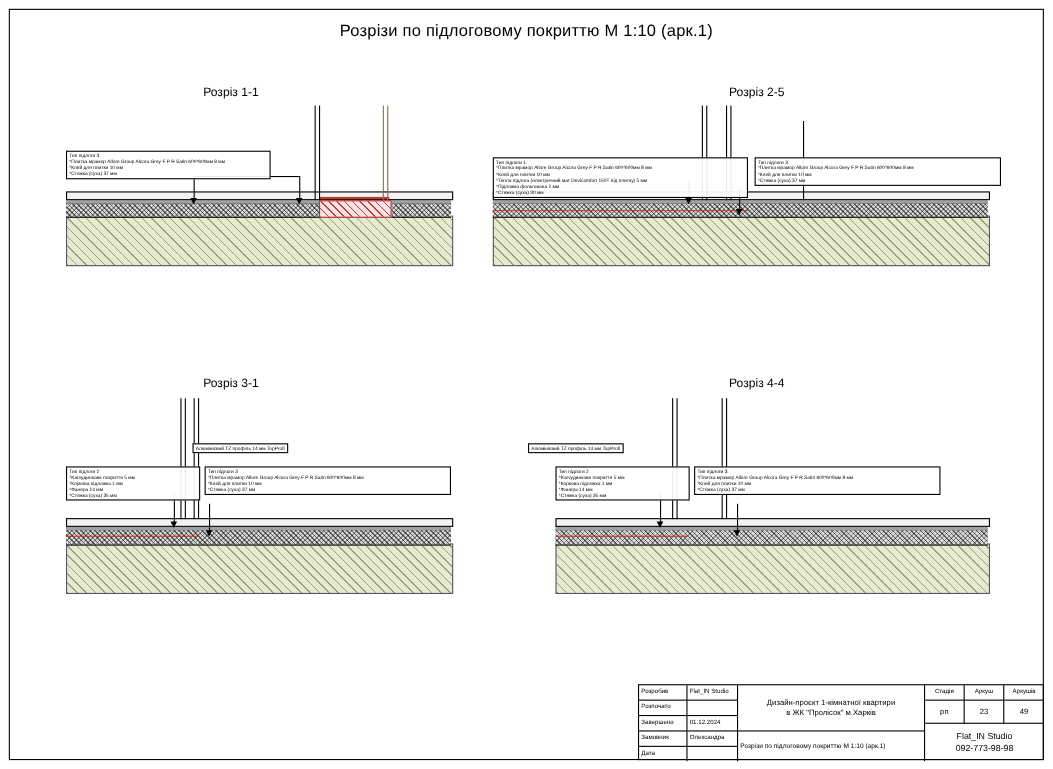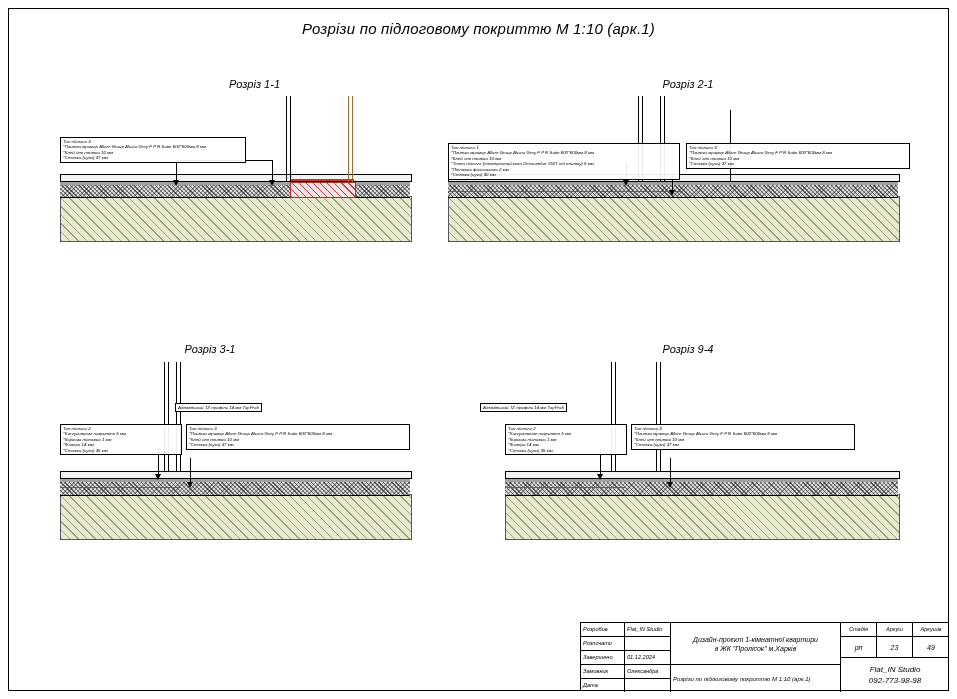--- a/index.html
+++ b/index.html
@@ -13,21 +13,20 @@
     font-family: "Liberation Sans", sans-serif;
     color: #000000;
     overflow: hidden;
     position: relative;
   }
   #sheet {
     position: absolute;
     left: 0; top: 0;
     width: 957px;
     height: 608px;
-    font-style: italic;
   }
   .frame {
     position: absolute;
     left: 8px; top: 8px;
     width: 941px;
     height: 683px;
     border: 1px solid #000;
     box-sizing: border-box;
   }
   .sheet-title {
@@ -178,21 +177,21 @@
 </head>
 <body>
 
 <div id="sheet">
 
   <div class="frame"></div>
 
   <div class="sheet-title">Розрізи по підлоговому покриттю М 1:10 (арк.1)</div>
 
   <div>
-    <div class="sec-title" style="left:140px; top:78px; width:140px;text-align:right;">Розріз 1-1</div>
+    <div class="sec-title" style="left:140px; top:78px; width:140px;">Розріз 1-1</div>
 
     <div class="ground" style="left:60px; top:196px; width:350px; height:44px;"></div>
 
     <div class="screed" style="left:60px; top:184px; width:350px; height:12px;"></div>
 
     <div class="thin" style="left:60px; top:180px; width:350px; height:4px;"></div>
 
     <div class="tile" style="left:60px; top:174px; width:350px; height:6px;"></div>
 
     <div class="redhatch" style="left:290px; top:182px; width:64px; height:14px;"></div>
@@ -211,21 +210,21 @@
 
     <div class="note" style="left:60px; top:137px; width:186px;">
       <span class="hdr">Тип підлоги 3</span>
       <span class="ln">*Плитка мрамор Allore Group Alcora Grey F P R Satin 600*600мм 8 мм</span>
       <span class="ln">*Клей для плитки 10 мм</span>
       <span class="ln">*Стяжка (суха) 37 мм</span>
     </div>
   </div>
 
   <div>
-    <div class="sec-title" style="left:618px; top:78px; width:140px;">Розріз 2-1</div>
+    <div class="sec-title" style="left:618px; top:78px; width:140px;">Розріз 2-5</div>
 
     <div class="ground" style="left:448px; top:196px; width:450px; height:44px;"></div>
     <div class="screed" style="left:448px; top:184px; width:450px; height:12px;"></div>
     <div class="thin" style="left:448px; top:180px; width:450px; height:4px;"></div>
     <div class="tile" style="left:448px; top:174px; width:450px; height:6px;"></div>
 
     <div class="redline" style="left:448px; top:191px; width:232px; height:1px;"></div>
 
     <div class="vline" style="left:638px; top:96px; height:86px;"></div>
     <div class="vline" style="left:642px; top:96px; height:86px;"></div>
@@ -286,21 +285,21 @@
 
     <div class="note" style="left:186px; top:424px; width:224px;">
       <span class="hdr">Тип підлоги 3</span>
       <span class="ln">*Плитка мрамор Allore Group Alcora Grey F P R Satin 600*600мм 8 мм</span>
       <span class="ln">*Клей для плитки 10 мм</span>
       <span class="ln">*Стяжка (суха) 37 мм</span>
     </div>
   </div>
 
   <div>
-    <div class="sec-title" style="left:618px; top:343px; width:140px;">Розріз 9-4</div>
+    <div class="sec-title" style="left:618px; top:343px; width:140px;">Розріз 4-4</div>
 
     <div class="ground" style="left:505px; top:494px; width:393px; height:44px;"></div>
     <div class="screed" style="left:505px; top:481px; width:393px; height:13px;"></div>
     <div class="thin" style="left:505px; top:477px; width:393px; height:4px;"></div>
     <div class="tile" style="left:505px; top:471px; width:393px; height:6px;"></div>
     <div class="redline" style="left:505px; top:487px; width:120px; height:1px;"></div>
 
     <div class="vline" style="left:611px; top:362px; height:110px;"></div>
     <div class="vline" style="left:615px; top:362px; height:110px;"></div>
     <div class="vline" style="left:656px; top:362px; height:110px;"></div>

